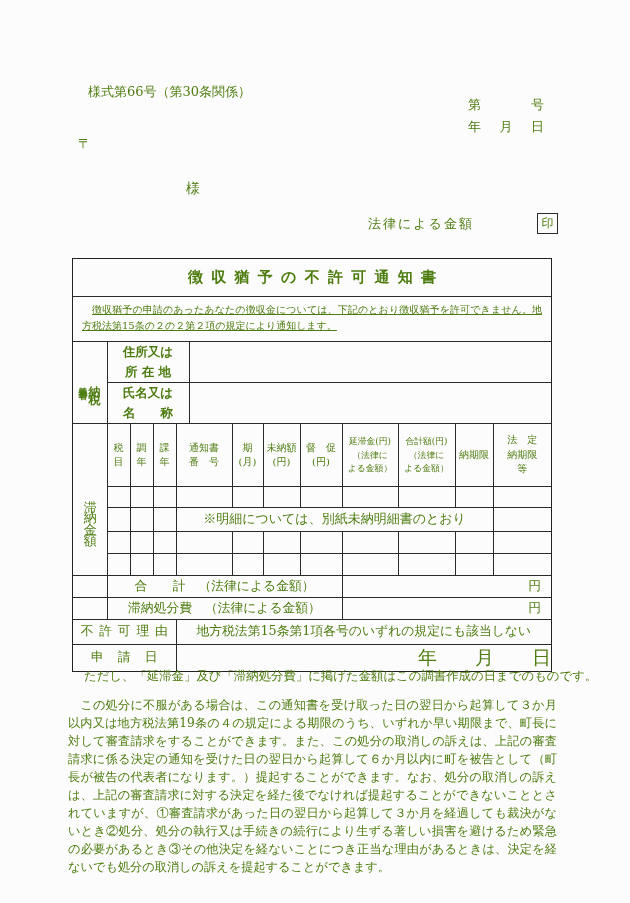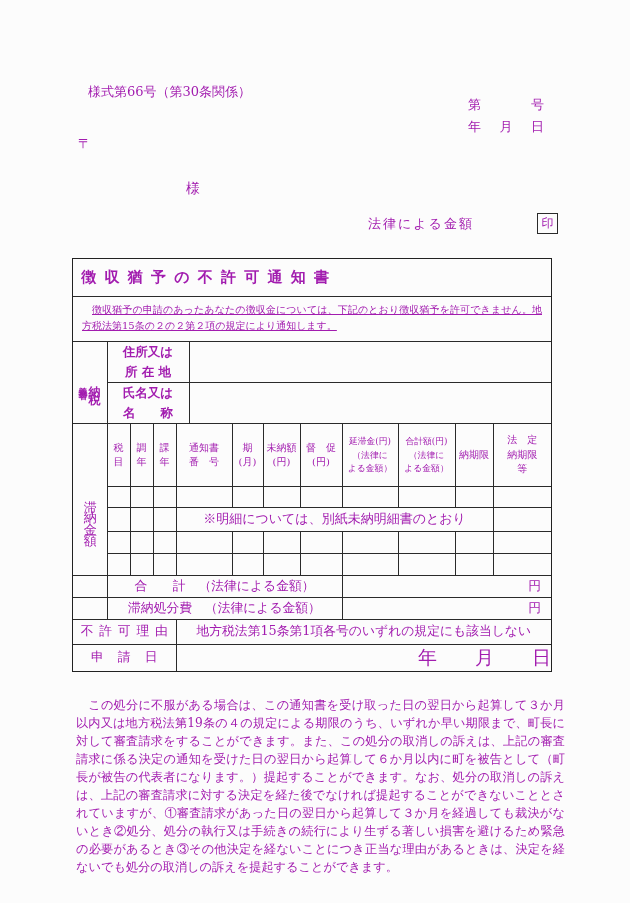--- a/index.html
+++ b/index.html
@@ -1,42 +1,42 @@
 <!DOCTYPE html>
 <html><head>
 <meta charset="utf-8">
 <style>
   html,body{margin:0;padding:0;background:#e8e8e8;}
   .page{
     position:relative;
     width:630px;height:903px;
     background:#fcfcfc;
     font-family:"DejaVu Serif","Liberation Serif",serif;
-    color:#a21caf;
+    color:#4d7c0f;
     overflow:hidden;
     margin:0 auto;
   }
   .abs{position:absolute;}
   .fs13{font-size:13px;line-height:1.3;}
   .fs14{font-size:14px;}
   .spread{display:flex;justify-content:space-between;}
 
   
   .seal{
     width:19px;height:19px;border:1px solid #2a2a2a;
     font-size:12px;line-height:19px;text-align:center;
   }
 
   
   .notice-box{
     position:absolute;left:72px;top:258px;width:478px;
     border:1.5px solid #222;background:#fcfcfc;
   }
   .ttl{
-    height:37px;line-height:37px;
+    height:37px;line-height:37px;text-align:center;
     font-size:15px;font-weight:bold;letter-spacing:.55em;padding-left:.55em;
     border-bottom:1px solid #2a2a2a;
   }
   .intro{
     font-size:10px;line-height:1.62;text-align:justify;
     text-indent:1em;padding:5px 9px 7px 9px;
     border-bottom:1px solid #2a2a2a;
     text-decoration:underline;
   }
   table{border-collapse:collapse;table-layout:fixed;width:100%;}
@@ -75,21 +75,21 @@
   .note-cell{font-size:13px;}
   .sum-lbl{font-size:12.8px;}
   .unit-cell{text-align:right;padding-right:10px;font-size:12.8px;}
   .reason-lbl{font-size:12.8px;letter-spacing:.45em;padding-left:.45em;}
   .reason-val{font-size:12.8px;text-align:center;}
   .app-lbl{font-size:12.8px;letter-spacing:1.1em;padding-left:1.1em;}
   .app-val{text-align:right;padding-left:44px;font-size:19px;}
 
   .proviso{font-size:12.4px;}
   .appeal{
-    font-size:12.2px;line-height:18px;text-align:justify;text-indent:1em;margin-left:8px;
+    font-size:12.2px;line-height:18px;text-align:justify;text-indent:1em;
   }
 </style>
 </head>
 <body>
 
 <div class="page">
 
   <div class="abs fs13" style="left:88px;top:84px;">様式第66号（第30条関係）</div>
 
   <div class="abs fs13 spread" style="left:468px;top:97px;width:76px;">
@@ -254,16 +254,17 @@
         <td colspan="8" class="reason-val">地方税法第15条第1項各号のいずれの規定にも該当しない</td>
       </tr>
       <tr class="tr-app">
         <td colspan="4" class="app-lbl">申請日</td>
         <td colspan="8" class="app-val">年　　月　　日</td>
       </tr>
     </tbody>
       </table>
   </div>
 
+  <div class="abs proviso" style="left:84px;top:668px;">ただし、「延滞金」及び「滞納処分費」に掲げた金額はこの調書作成の日までのものです。</div>
 
   <div class="abs appeal" style="left:68px;top:696px;width:489px;">この処分に不服がある場合は、この通知書を受け取った日の翌日から起算して３か月以内又は地方税法第19条の４の規定による期限のうち、いずれか早い期限まで、町長に対して審査請求をすることができます。また、この処分の取消しの訴えは、上記の審査請求に係る決定の通知を受けた日の翌日から起算して６か月以内に町を被告として（町長が被告の代表者になります。）提起することができます。なお、処分の取消しの訴えは、上記の審査請求に対する決定を経た後でなければ提起することができないこととされていますが、①審査請求があった日の翌日から起算して３か月を経過しても裁決がないとき②処分、処分の執行又は手続きの続行により生ずる著しい損害を避けるため緊急の必要があるとき③その他決定を経ないことにつき正当な理由があるときは、決定を経ないでも処分の取消しの訴えを提起することができます。</div>
 
 </div>
 
 </body></html>

